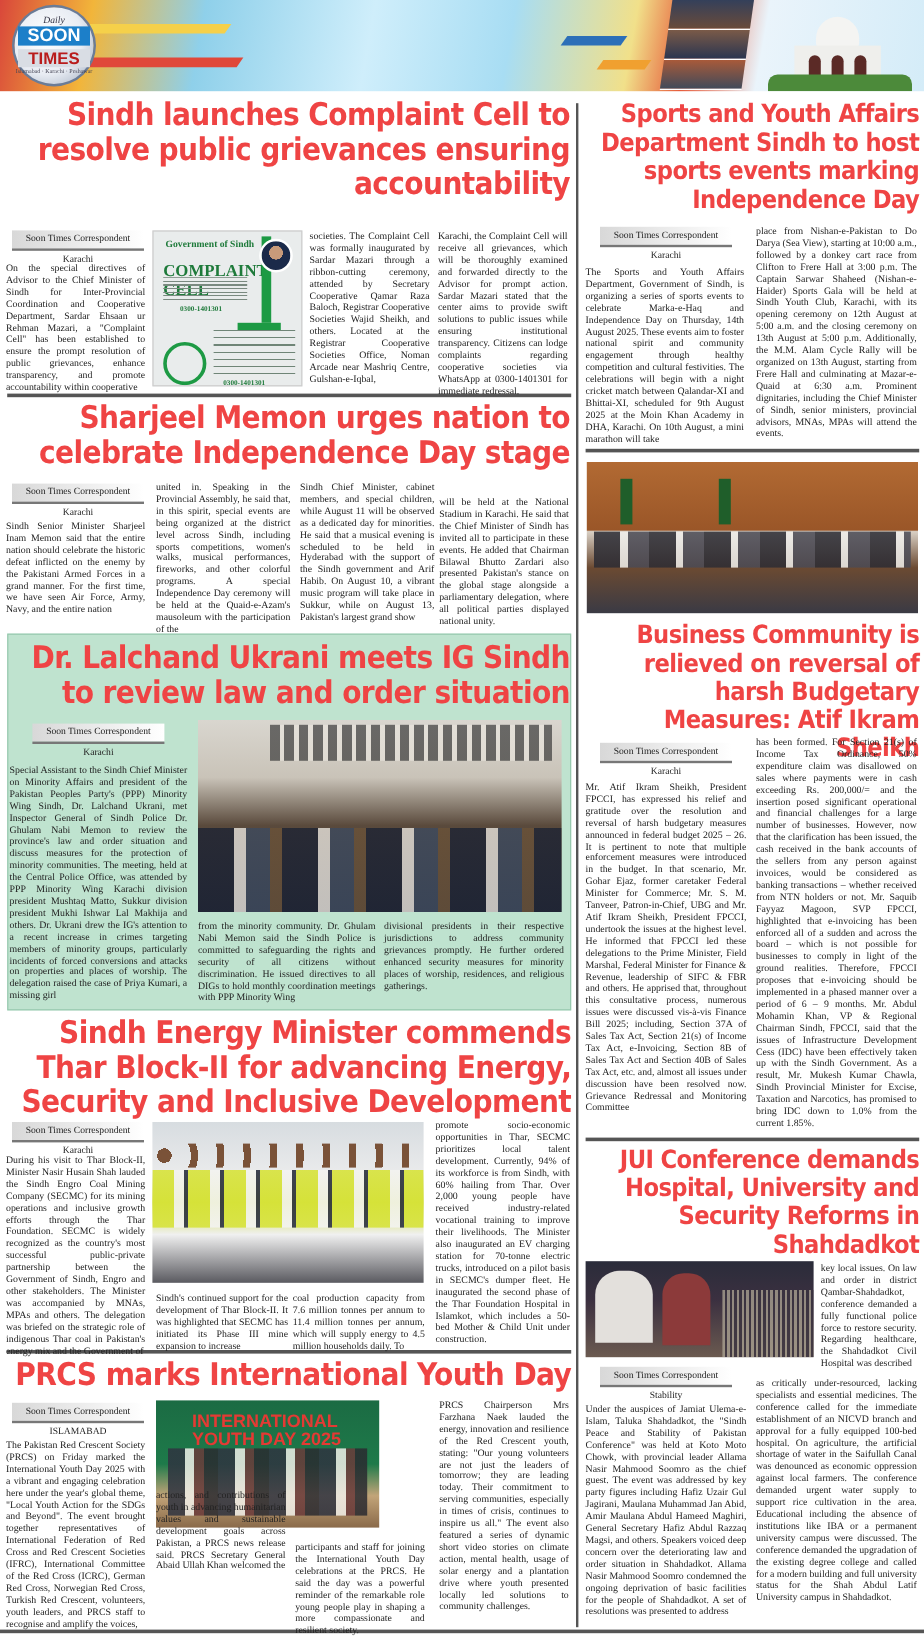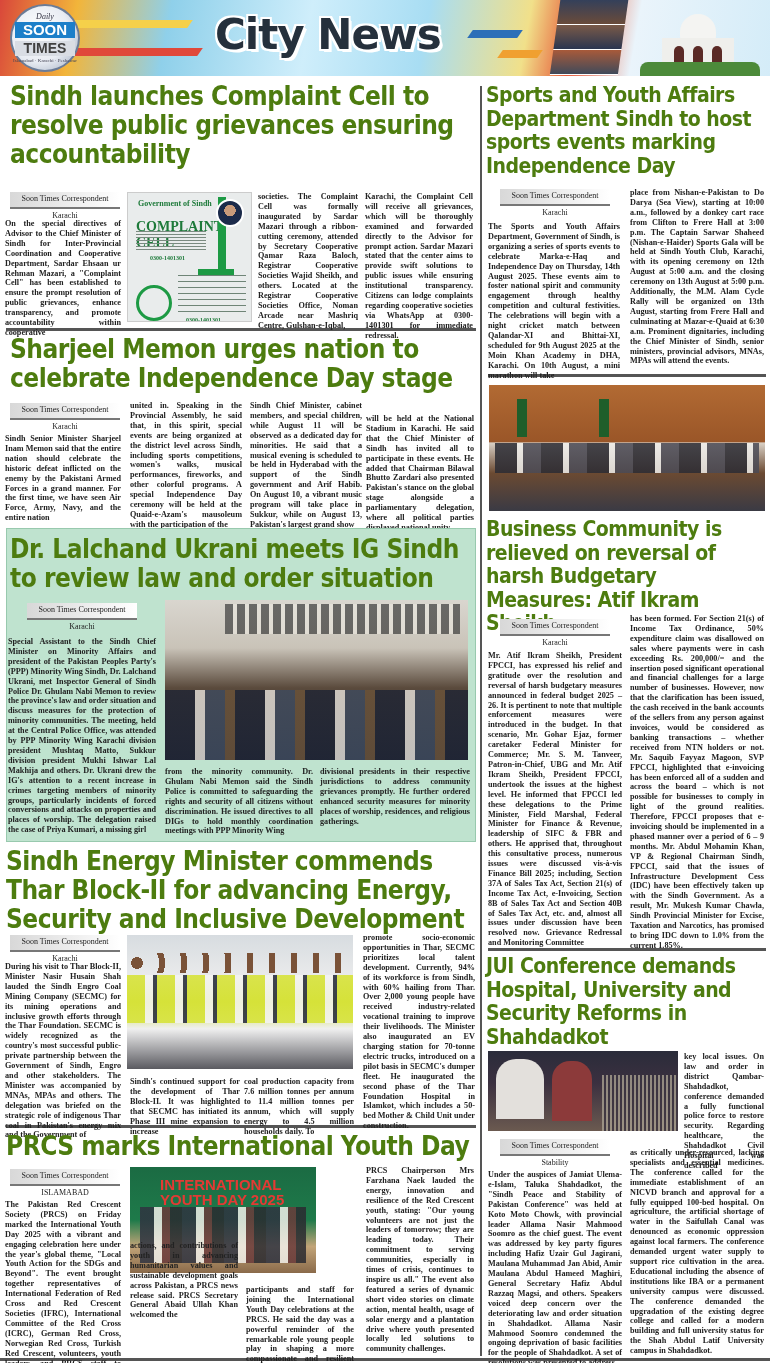--- a/index.html
+++ b/index.html
@@ -9,49 +9,49 @@
   
   .masthead { position: absolute; left: 0; top: 0; width: 770px; height: 76px;
     background: linear-gradient(100deg, #d9473a 0%, #f2b53a 10%, #8fd0ea 22%, #cfeefb 40%, #a8ddf3 55%, #f1e08a 68%, #e65b3a 74%, #eaf4fb 82%, #d4ecf8 100%);
     overflow: hidden; }
   .masthead .streak { position: absolute; height: 8px; transform: skewX(-35deg); }
   .logo { position: absolute; left: 10px; top: 4px; width: 70px; height: 68px; border-radius: 50%;
     background: radial-gradient(circle at 40% 40%, #ffffff 0%, #e8ecf3 55%, #9aa7bb 100%);
     border: 2px solid #6b7c97; text-align: center; }
   .logo .daily { position: absolute; left: 0; right: 0; top: 6px; font-size: 8px; font-style: italic; color: #334; }
   .logo .soon { position: absolute; left: 3px; right: 3px; top: 16px; font-family: "Liberation Sans", sans-serif; font-weight: bold; font-size: 15px; color: #fff; background: #1c7fc9; line-height: 16px; }
-  .logo .times { position: absolute; left: 3px; right: 3px; top: 35px; font-family: "Liberation Sans", sans-serif; font-weight: bold; font-size: 14px; color: #404040; background: #d9dde4; line-height: 15px; }
+  .logo .times { position: absolute; left: 3px; right: 3px; top: 35px; font-family: "Liberation Sans", sans-serif; font-weight: bold; font-size: 14px; color: #b91c1c; background: #d9dde4; line-height: 15px; }
   .logo .tag { position: absolute; left: 0; right: 0; top: 52px; font-size: 5px; color: #445; }
   .brand { position: absolute; left: 215px; top: 10px; font-family: "DejaVu Sans", sans-serif; font-weight: bold; font-size: 42px; color: #25303c; letter-spacing: -1px;
     text-shadow: 2px 2px 0 #fff, -2px -2px 0 #fff, 2px -2px 0 #fff, -2px 2px 0 #fff, 3px 3px 0 #fff; }
   .portraits { position: absolute; left: 555px; top: 0; width: 68px; height: 76px; transform: skewX(-8deg); }
   .portraits div { height: 25px; border-bottom: 1px solid #fff; }
   .monument { position: absolute; left: 640px; top: 8px; width: 120px; height: 68px; }
   .monument .dome { position: absolute; left: 40px; top: 6px; width: 36px; height: 26px; background: #f4f4f2; border-radius: 18px 18px 4px 4px; }
   .monument .base { position: absolute; left: 22px; top: 30px; width: 72px; height: 34px; background: #efefec; }
   .monument .arch { position: absolute; top: 38px; width: 10px; height: 22px; background: #5b2a26; border-radius: 5px 5px 0 0; }
   .monument .trees { position: absolute; left: 0; bottom: 0; width: 120px; height: 14px; background: #4c8a3a; border-radius: 8px 8px 0 0; }
 
   
   .vrule { position: absolute; left: 480px; width: 2px; background: #555; }
   .hrule { position: absolute; height: 3px; background: #555; }
 
   
-  .headline { position: absolute; text-align: left; font-family: "DejaVu Sans", sans-serif; color: #4d7c0f; line-height: 1.12; letter-spacing: -0.5px; font-stretch: condensed; }
+  .headline { position: absolute; text-align: right; font-family: "DejaVu Sans", sans-serif; color: #ef4444; line-height: 1.12; letter-spacing: -0.5px; font-stretch: condensed; }
   .h-big { font-size: 26px; }
   .h-side { font-size: 21px; }
 
   
   .byline { position: absolute; }
   .byline .corr { display: block; width: 110px; margin: 0 auto; height: 17px; line-height: 13px; text-align: center; font-size: 8px; color: #222;
     background: linear-gradient(90deg, #d8d8d8, #efefef 60%, #fff); border-bottom: 2px solid #777; }
   .byline .city { display: block; text-align: center; font-size: 8px; margin-top: 2px; color: #222; }
 
   
-  .body { position: absolute; font-size: 8.2px; line-height: 9.9px; text-align: justify; color: #222; font-weight: bold; }
+  .body { position: absolute; font-size: 8.2px; line-height: 9.9px; text-align: justify; color: #222; }
 
   
   .photo { position: absolute; overflow: hidden; }
   .ph-complaint { background: #e9ecec; border: 1px solid #ccc; }
   .ph-complaint .gov { position: absolute; left: 10px; top: 6px; font-size: 8px; font-weight: bold; color: #1e7a3a; }
   .ph-complaint .cc { position: absolute; left: 8px; top: 26px; font-size: 14px; font-weight: bold; color: #1e7a3a; }
   .ph-complaint .lines { position: absolute; left: 8px; top: 38px; width: 70px; height: 20px; background: repeating-linear-gradient(#7a8a80 0 1px, transparent 1px 3px); }
   .ph-complaint .phone { position: absolute; left: 22px; top: 62px; font-size: 6px; color: #1e7a3a; font-weight: bold; }
   .ph-complaint .bar { position: absolute; left: 90px; top: 4px; width: 8px; height: 72px; background: #1d9a44; }
   .ph-complaint .face { position: absolute; left: 88px; top: 6px; width: 28px; height: 28px; border-radius: 50%; background: radial-gradient(circle at 50% 40%, #c89a7a 0 30%, #1b2a4a 31%); border: 2px solid #fff; }
@@ -92,21 +92,20 @@
   <div class="streak" style="left:30px;top:20px;width:160px;background:#f5d04a;"></div>
   <div class="streak" style="left:60px;top:48px;width:140px;background:#e0483a;"></div>
   <div class="streak" style="left:470px;top:30px;width:50px;background:#2c6fb8;"></div>
   <div class="streak" style="left:500px;top:50px;width:40px;background:#f0a030;"></div>
   <div class="logo">
     <span class="daily">Daily</span>
     <span class="soon">SOON</span>
     <span class="times">TIMES</span>
     <span class="tag">Islamabad · Karachi · Peshawar</span>
   </div>
-  <div class="brand">City News</div>
   <div class="portraits">
     <div class="p1"></div>
     <div class="p2"></div>
     <div class="p3"></div>
   </div>
   <div class="monument">
     <div class="dome"></div>
     <div class="base"></div>
     <div class="arch" style="left:34px;"></div>
     <div class="arch" style="left:53px;"></div>

